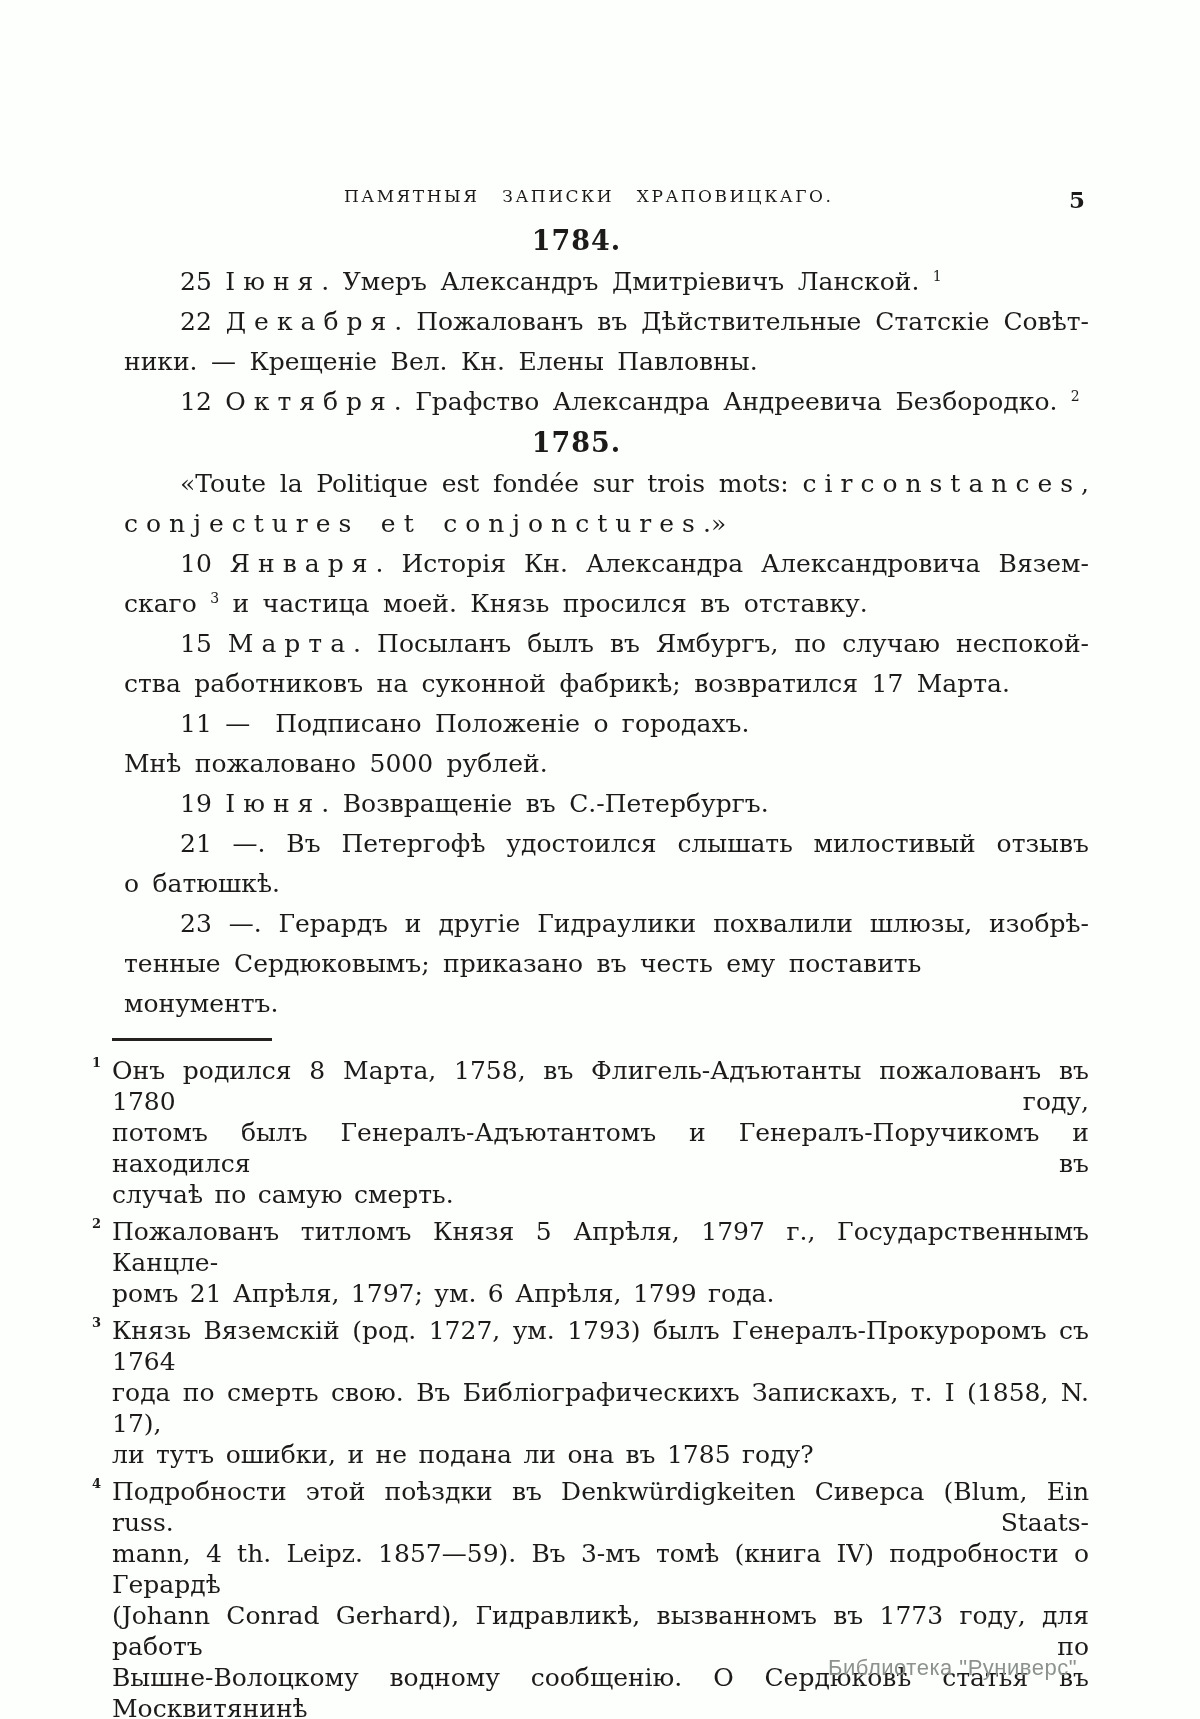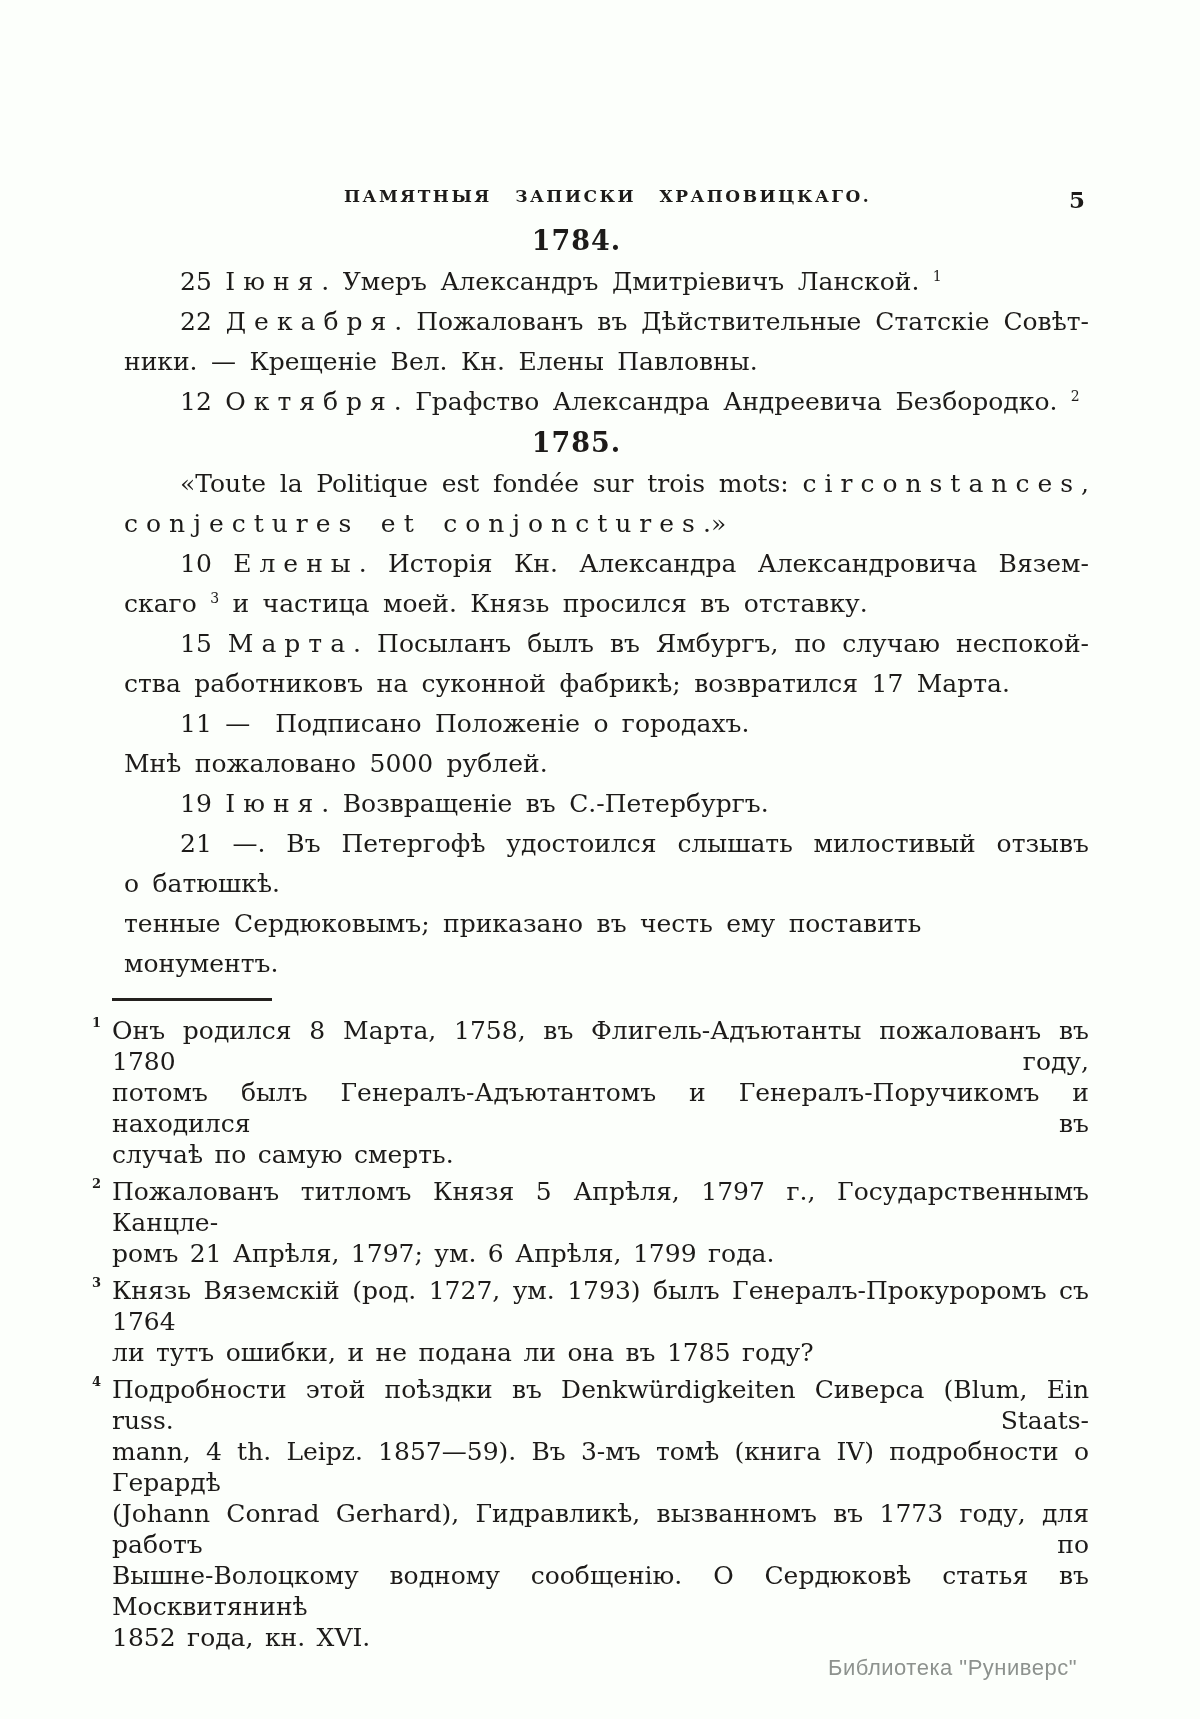--- a/index.html
+++ b/index.html
@@ -4,21 +4,21 @@
 <style>
   html,body{margin:0;padding:0;}
   .sheet{
     position:relative;width:1200px;height:1719px;overflow:hidden;
     background:#fcfffb;color:#1d1b19;
     font-family:"DejaVu Serif","Liberation Serif",serif;
   }
   .header-row{position:absolute;top:186px;left:120px;width:965px;height:30px;}
   .header-title{
     position:absolute;left:224px;top:0;
-    font-size:17px;font-weight:bold;letter-spacing:2.5px;word-spacing:15px;
+    font-size:17px;font-weight:normal;letter-spacing:2.5px;word-spacing:15px;
     white-space:nowrap;
   }
   .page-num{position:absolute;right:0;top:0;font-size:23px;font-weight:bold;}
   .textblock{position:absolute;left:124px;top:220px;width:965px;}
   .year{
     text-align:center;font-size:27px;line-height:38px;
     margin:2px 60px 2px 0;font-weight:bold;letter-spacing:1px;
   }
   .bline{
     font-size:25px;line-height:40px;word-spacing:0.22em;
@@ -61,49 +61,51 @@
   <div class="textblock">
     <div>
         <div class="year">1784.</div>
         <div class="bline ind"><span>25 </span><span class="sp">Іюня</span><span>. Умеръ Александръ Дмитріевичъ Ланской. </span><span class="sup">1</span></div>
         <div class="bline ind fill"><span>22 </span><span class="sp">Декабря</span><span>. Пожалованъ въ Дѣйствительные Статскіе Совѣт-</span></div>
         <div class="bline"><span>ники. — Крещеніе Вел. Кн. Елены Павловны.</span></div>
         <div class="bline ind"><span>12 </span><span class="sp">Октября</span><span>. Графство Александра Андреевича Безбородко. </span><span class="sup">2</span></div>
         <div class="year">1785.</div>
         <div class="bline ind fill"><span>«Toute la Politique est fondée sur trois mots: </span><span class="sp">circonstances</span><span>,</span></div>
         <div class="bline"><span class="sp">conjectures et conjonctures</span><span>.»</span></div>
-        <div class="bline ind fill"><span>10 </span><span class="sp">Елены</span><span>. Исторія Кн. Александра Александровича Вязем-</span></div>
+        <div class="bline ind fill"><span>10 </span><span class="sp">Января</span><span>. Исторія Кн. Александра Александровича Вязем-</span></div>
         <div class="bline"><span>скаго </span><span class="sup">3</span><span> и частица моей. Князь просился въ отставку.</span></div>
         <div class="bline ind fill"><span>15 </span><span class="sp">Марта</span><span>. Посыланъ былъ въ Ямбургъ, по случаю неспокой-</span></div>
         <div class="bline"><span>ства работниковъ на суконной фабрикѣ; возвратился 17 Марта.</span></div>
         <div class="bline ind"><span>11 — Подписано Положеніе о городахъ.</span></div>
         <div class="bline"><span>Мнѣ пожаловано 5000 рублей.</span></div>
         <div class="bline ind"><span>19 </span><span class="sp">Іюня</span><span>. Возвращеніе въ С.-Петербургъ.</span></div>
         <div class="bline ind fill"><span>21 —. Въ Петергофѣ удостоился слышать милостивый отзывъ</span></div>
         <div class="bline"><span>о батюшкѣ.</span></div>
+        <div class="bline ind fill"><span>23 —. Герардъ и другіе Гидраулики похвалили шлюзы, изобрѣ-</span></div>
         <div class="bline"><span>тенные Сердюковымъ; приказано въ честь ему поставить монументъ.</span></div>
       </div>
 
     <div class="separator"></div>
 
     <div class="footnotes">
         <div class="footnote">
           <span class="fn-num">1</span>
           <div class="fn-line fill">Онъ родился 8 Марта, 1758, въ Флигель-Адъютанты пожалованъ въ 1780 году,</div>
           <div class="fn-line fill">потомъ былъ Генералъ-Адъютантомъ и Генералъ-Поручикомъ и находился въ</div>
           <div class="fn-line">случаѣ по самую смерть.</div>
         </div>
         <div class="footnote">
           <span class="fn-num">2</span>
           <div class="fn-line fill">Пожалованъ титломъ Князя 5 Апрѣля, 1797 г., Государственнымъ Канцле-</div>
           <div class="fn-line">ромъ 21 Апрѣля, 1797; ум. 6 Апрѣля, 1799 года.</div>
         </div>
         <div class="footnote">
           <span class="fn-num">3</span>
           <div class="fn-line fill">Князь Вяземскій (род. 1727, ум. 1793) былъ Генералъ-Прокуроромъ съ 1764</div>
+          <div class="fn-line fill">года по смерть свою. Въ Библіографическихъ Запискахъ, т. I (1858, N. 17),</div>
           <div class="fn-line">ли тутъ ошибки, и не подана ли она въ 1785 году?</div>
         </div>
         <div class="footnote">
           <span class="fn-num">4</span>
           <div class="fn-line fill">Подробности этой поѣздки въ Denkwürdigkeiten Сиверса (Blum, Ein russ. Staats-</div>
           <div class="fn-line fill">mann, 4 th. Leipz. 1857—59). Въ 3-мъ томѣ (книга IV) подробности о Герардѣ</div>
           <div class="fn-line fill">(Johann Conrad Gerhard), Гидравликѣ, вызванномъ въ 1773 году, для работъ по</div>
           <div class="fn-line fill">Вышне-Волоцкому водному сообщенію. О Сердюковѣ статья въ Москвитянинѣ</div>
           <div class="fn-line">1852 года, кн. XVI.</div>
         </div>

